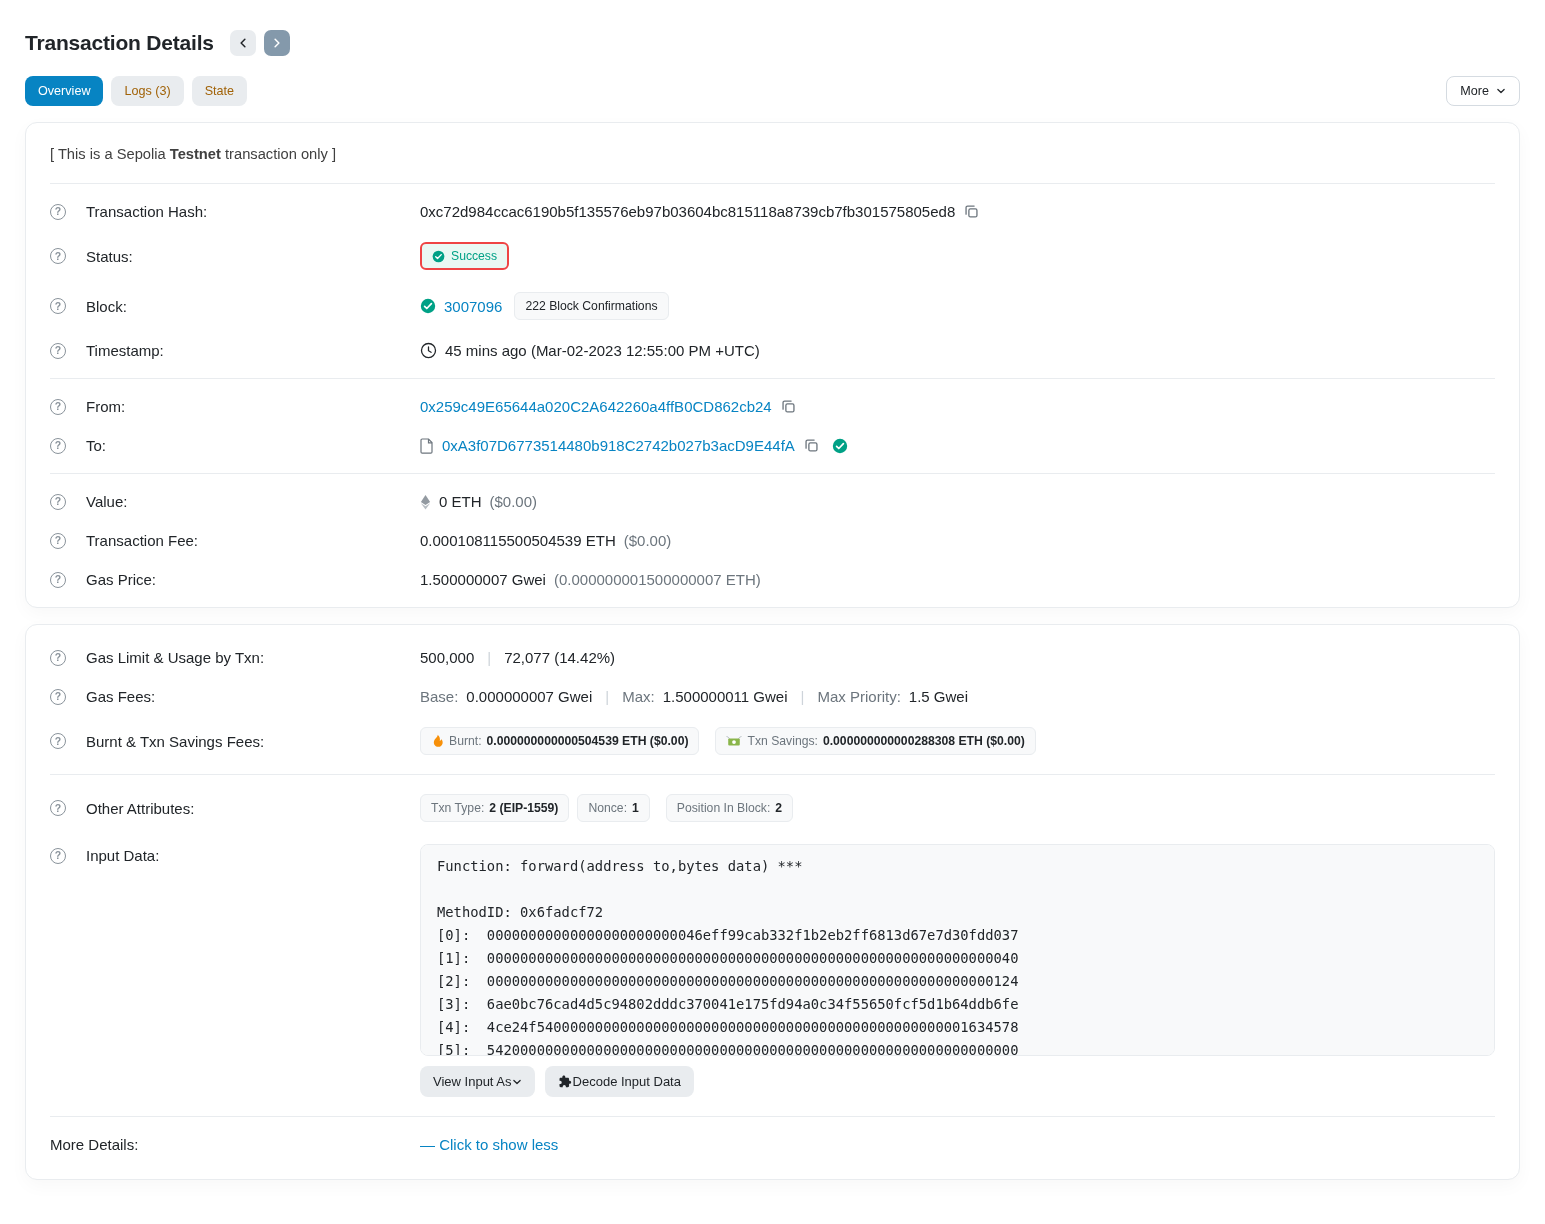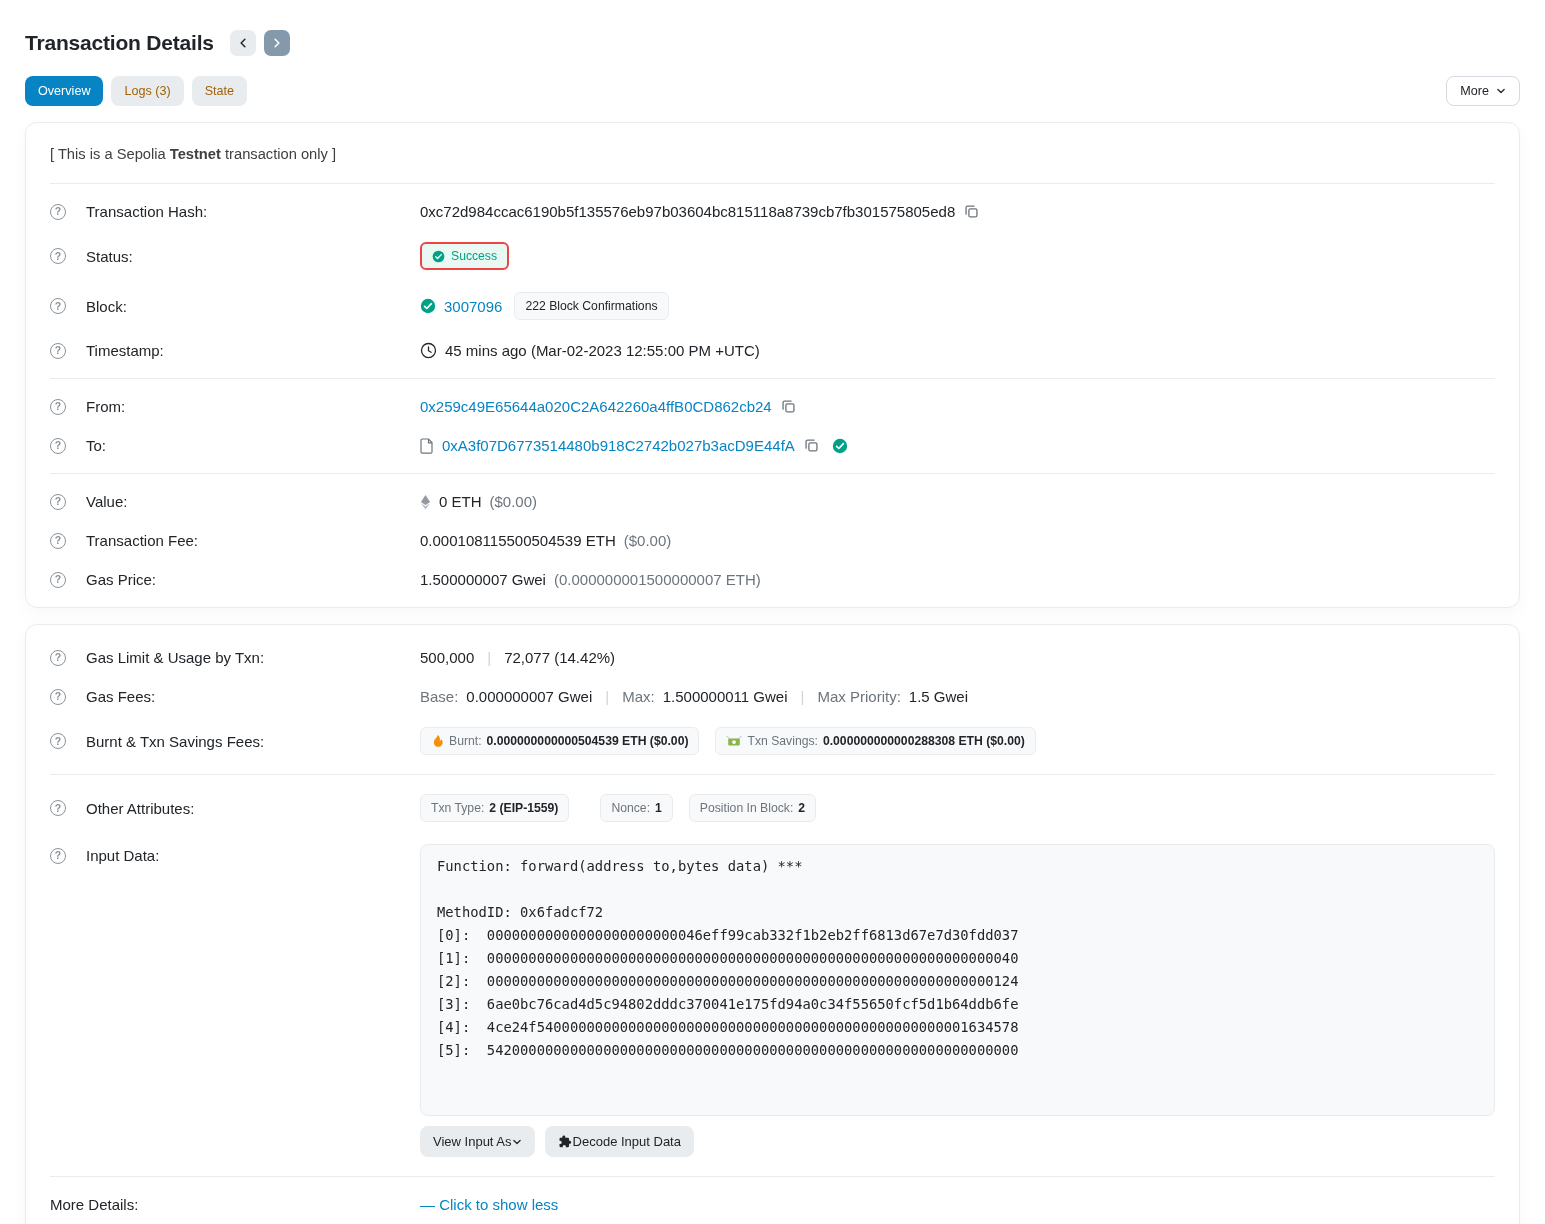--- a/index.html
+++ b/index.html
@@ -61,21 +61,21 @@
     border:2px solid #ef4444;color:#00a186;border-radius:6px;padding:5px 10px;
     font-size:12.2px;font-weight:500}
   .badge{display:inline-flex;align-items:center;gap:5px;background:#f8f9fa;
     border:1px solid #e9ecef;border-radius:6px;padding:6px 10px;font-size:12.2px;
     color:#212529;white-space:nowrap}
   .badge .blabel{color:#6c757d}
   .badge .bval{font-weight:700}
   .badge.plain{font-weight:500}
 
   
-  .codebox{width:100%;height:272px;overflow-y:scroll;background:#f8f9fa;
+  .codebox{width:100%;height:212px;overflow-y:scroll;background:#f8f9fa;
     border:1px solid #e9ecef;border-radius:8px;padding:10px 16px;margin:0;
     font-family:"DejaVu Sans Mono","Liberation Mono",monospace;font-size:13.8px;
     line-height:23px;color:#212529;white-space:pre}
   .codebox::-webkit-scrollbar{width:10px}
   .codebox::-webkit-scrollbar-thumb{background:#ced4da;border-radius:5px}
   .codebox::-webkit-scrollbar-track{background:#f1f3f5;border-radius:5px}
   .input-actions{display:flex;gap:10px}
   .btn{display:inline-flex;align-items:center;gap:0;background:#e9ecef;border:none;
     border-radius:8px;padding:8px 13px;font-size:13px;color:#212529;cursor:pointer;
     font-family:inherit}
@@ -354,21 +354,21 @@
     <div class="row">
       <div class="row-label">
         <span class="qicon"></span>
         <span>Other Attributes:</span>
       </div>
       <div class="row-value">
         <span class="badge">
           <span class="blabel">Txn Type:</span>
           <span class="bval">2 (EIP-1559)</span>
         </span>
-        <span class="badge" style="margin-left:23px">
+        <span class="badge" style="margin-left:0">
           <span class="blabel">Nonce:</span>
           <span class="bval">1</span>
         </span>
         <span class="badge" style="margin-left:8px">
           <span class="blabel">Position In Block:</span>
           <span class="bval">2</span>
         </span>
       </div>
     </div>
 

